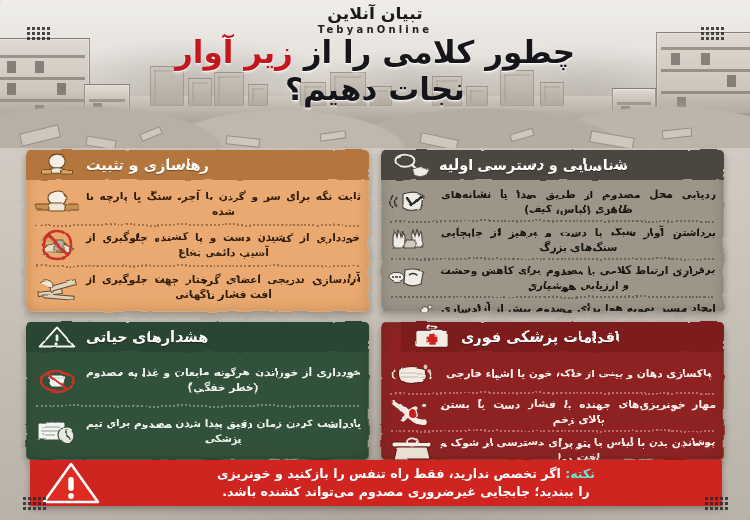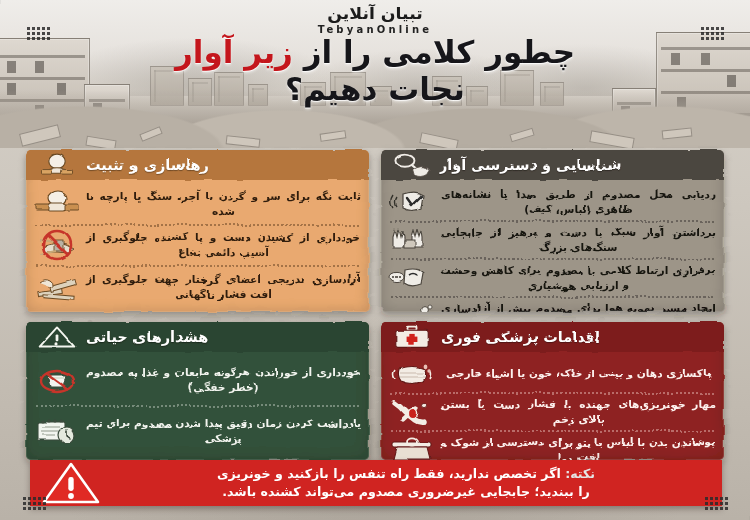--- a/index.html
+++ b/index.html
@@ -222,21 +222,21 @@
   .c-gray .card-head { background: #4c463f; }
   .c-gray { background: #9d9588; }
   .c-gray .row-text { color: #15130f; }
   .c-gray .divider { border-top-color: rgba(30,28,24,.40); }
 
   .c-green .card-head { background: #2b4430; }
   .c-green { background: #33513a; }
   .c-green .row-text { color: #f2f4ef; }
   .c-green .divider { border-top-color: rgba(230,235,225,.38); }
 
-  .c-red .card-head { background: #7d1f1e; }
+  .c-red .card-head { background: #7d1f1e; margin-left: 20px; }
   .c-red { background: #8e2422; }
   .c-red .row-text { color: #fdf1ee; }
   .c-red .divider { border-top-color: rgba(255,225,220,.38); }
 
   
   .card::before {
     content: "";
     position: absolute; inset: 0;
     pointer-events: none;
     box-shadow: inset 0 0 0 1px rgba(255,255,255,.12),
@@ -258,21 +258,21 @@
   }
   .note-text {
     flex: 1;
     font-size: 12.6px;
     font-weight: 800;
     color: #ffffff;
     line-height: 1.45;
     text-align: center;
     padding-right: 6px;
   }
-  .note-text .lead { color: #e5e5e5; }
+  .note-text .lead { color: #5eead4; }
   .note-warn {
     flex: 0 0 58px;
     height: 44px;
     position: relative;
   }
 
   svg { display: block; }
   .hidden-defs { position: absolute; width: 0; height: 0; overflow: hidden; }
 </style>
 </head>
@@ -389,21 +389,21 @@
 
   <div class="corner-mark cm-tl"></div>
   <div class="corner-mark cm-tr"></div>
   <div class="corner-mark cm-bl"></div>
   <div class="corner-mark cm-br"></div>
 
   <div class="grid">
 
     <section class="card c-gray">
       <header class="card-head">
-        <span class="card-title">شناسایی و دسترسی آوار</span>
+        <span class="card-title">شناسایی و دسترسی اولیه</span>
         <span class="row-icon" style="width:40px;height:26px;flex:0 0 40px">
           <svg viewBox="0 0 46 30" width="40" height="26">
             <ellipse cx="16" cy="10" rx="11" ry="7" fill="none" stroke="#efece6" stroke-width="2.2"></ellipse>
             <path d="M24 15 L31 21" stroke="#efece6" stroke-width="2.6" stroke-linecap="round"></path>
             <path d="M26 20 q8-5 14-2 l4 3 -3 5 q-7 4 -13 1 z" fill="#efece6" stroke="#5a544c" stroke-width="1"></path>
           </svg>
         </span>
       </header>
       <div class="card-body">
         <div class="row">

